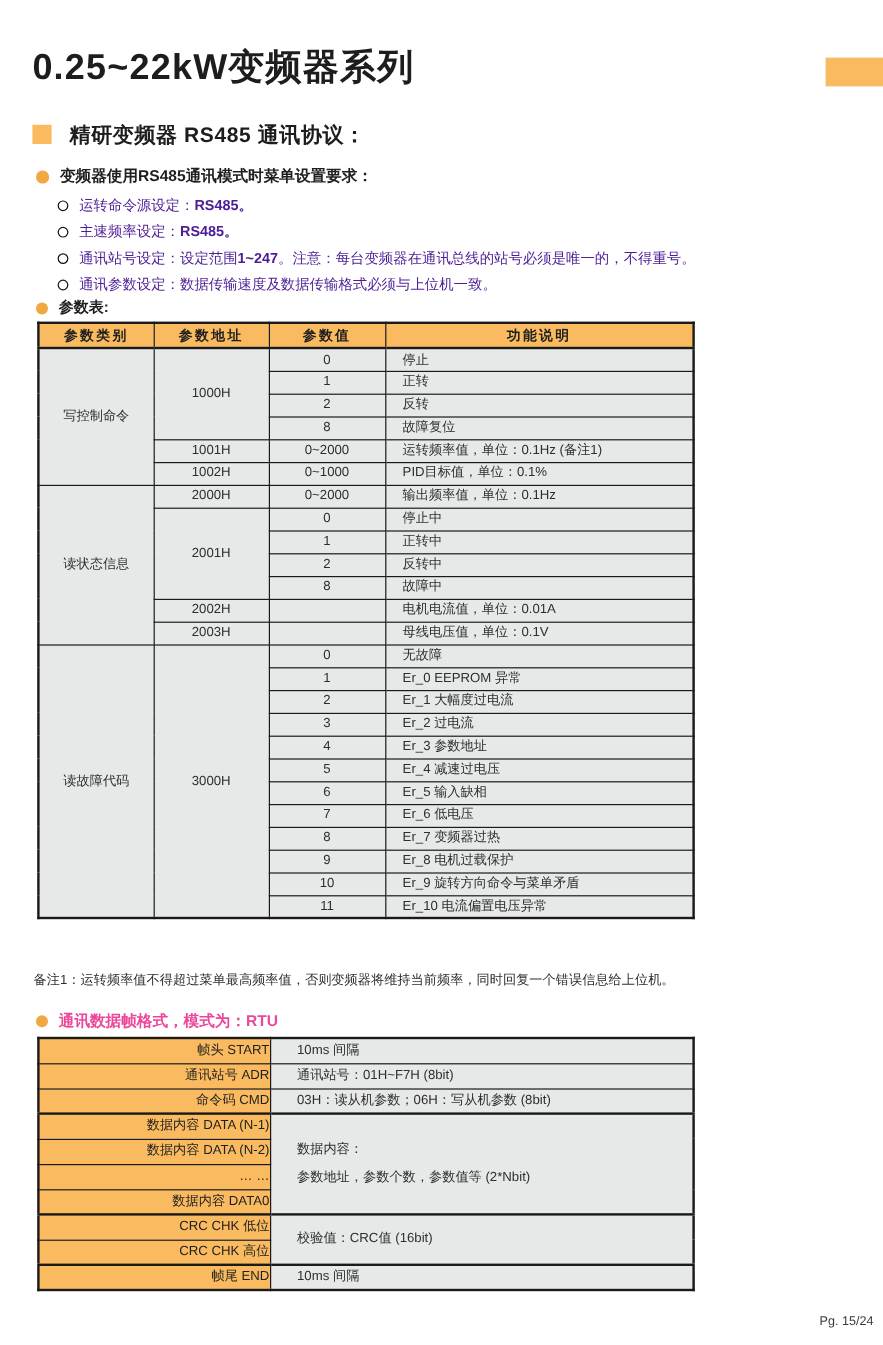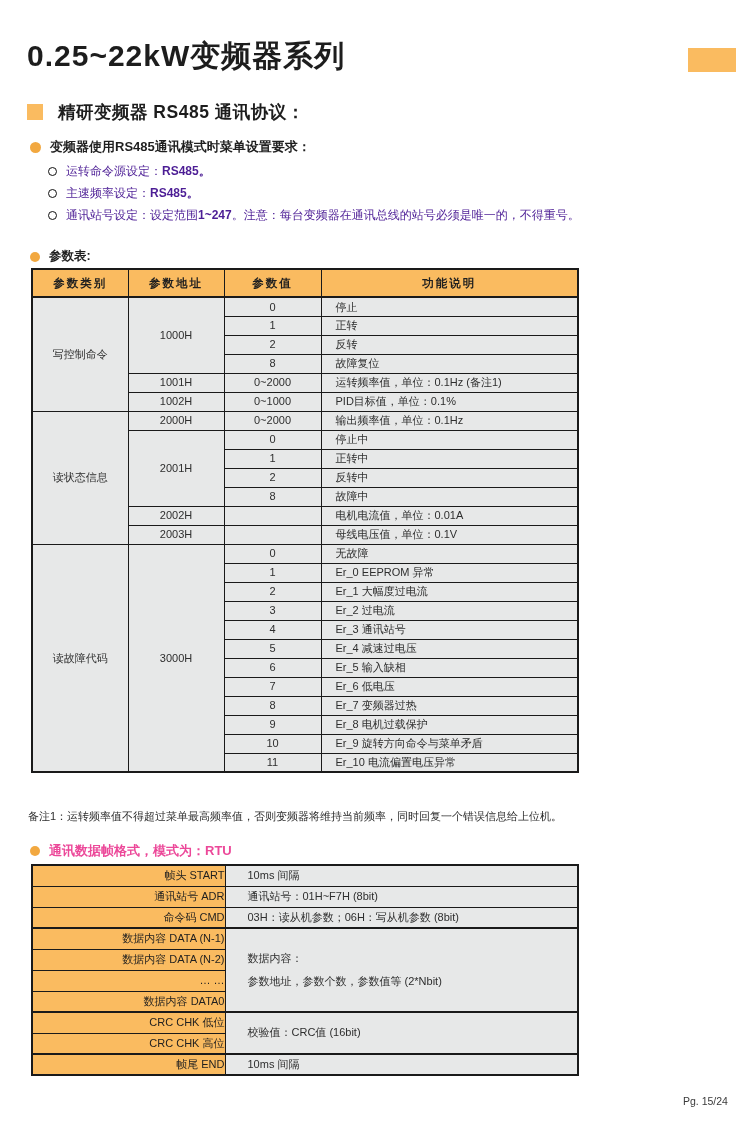--- a/index.html
+++ b/index.html
@@ -28,21 +28,21 @@
   .ring{width:9px;height:9px;border:1.6px solid #111;border-radius:50%;background:#fff;flex:0 0 auto;}
   .sub-text{font-size:12px;color:#4c1d95;}
   .sub-text strong{font-weight:bold;}
 
   .plabel{left:30px;top:248px;}
   .plabel-text{font-size:12.5px;font-weight:bold;color:#1f1f1f;}
 
   table{border-collapse:collapse;table-layout:fixed;position:absolute;background:#fff;}
   .t1{left:31px;top:268px;width:546px;border:2px solid var(--border);}
   .t1 th{background:var(--accent);border:1px solid var(--border);border-bottom:2px solid var(--border);
-         height:28px;font-size:11.5px;font-weight:bold;color:#1f1f1f;letter-spacing:2px;}
+         height:21px;font-size:11.5px;font-weight:bold;color:#1f1f1f;letter-spacing:2px;}
   .t1 td{background:var(--cell);border:1px solid var(--border);height:19px;font-size:11px;
          color:var(--text);text-align:center;padding:0 3px;line-height:1.1;}
   .t1 td.desc{text-align:left;padding-left:14px;}
 
   .note{position:absolute;left:28px;top:809px;font-size:11px;color:#2e2e2e;}
 
   .sec2{left:30px;top:842px;}
   .sec2-text{font-size:13px;font-weight:bold;color:#ec4899;}
 
   .t2{left:31px;top:864px;width:546px;border:2px solid var(--border);}
@@ -77,20 +77,24 @@
       <span class="ring"></span>
       <span class="sub-text"><span>运转命令源设定：</span><strong>RS485。</strong><span></span></span>
     </div>
     <div class="sub-item">
       <span class="ring"></span>
       <span class="sub-text"><span>主速频率设定：</span><strong>RS485。</strong><span></span></span>
     </div>
     <div class="sub-item">
       <span class="ring"></span>
       <span class="sub-text"><span>通讯站号设定：设定范围</span><strong>1~247</strong><span>。注意：每台变频器在通讯总线的站号必须是唯一的，不得重号。</span></span>
+    </div>
+    <div class="sub-item">
+      <span class="ring"></span>
+      <span class="sub-text"><span>通讯参数设定：数据传输速度及数据传输格式必须与上位机一致。</span><strong></strong><span></span></span>
     </div>
   </div>
 
   <div class="bullet-line plabel">
     <span class="dot small"></span>
     <span class="plabel-text">参数表:</span>
   </div>
 
   <table class="t1">
     <colgroup>
@@ -182,21 +186,21 @@
       <tr>
         <td>2</td>
         <td class="desc">Er_1 大幅度过电流</td>
       </tr>
       <tr>
         <td>3</td>
         <td class="desc">Er_2 过电流</td>
       </tr>
       <tr>
         <td>4</td>
-        <td class="desc">Er_3 通讯站号</td>
+        <td class="desc">Er_3 参数地址</td>
       </tr>
       <tr>
         <td>5</td>
         <td class="desc">Er_4 减速过电压</td>
       </tr>
       <tr>
         <td>6</td>
         <td class="desc">Er_5 输入缺相</td>
       </tr>
       <tr>

